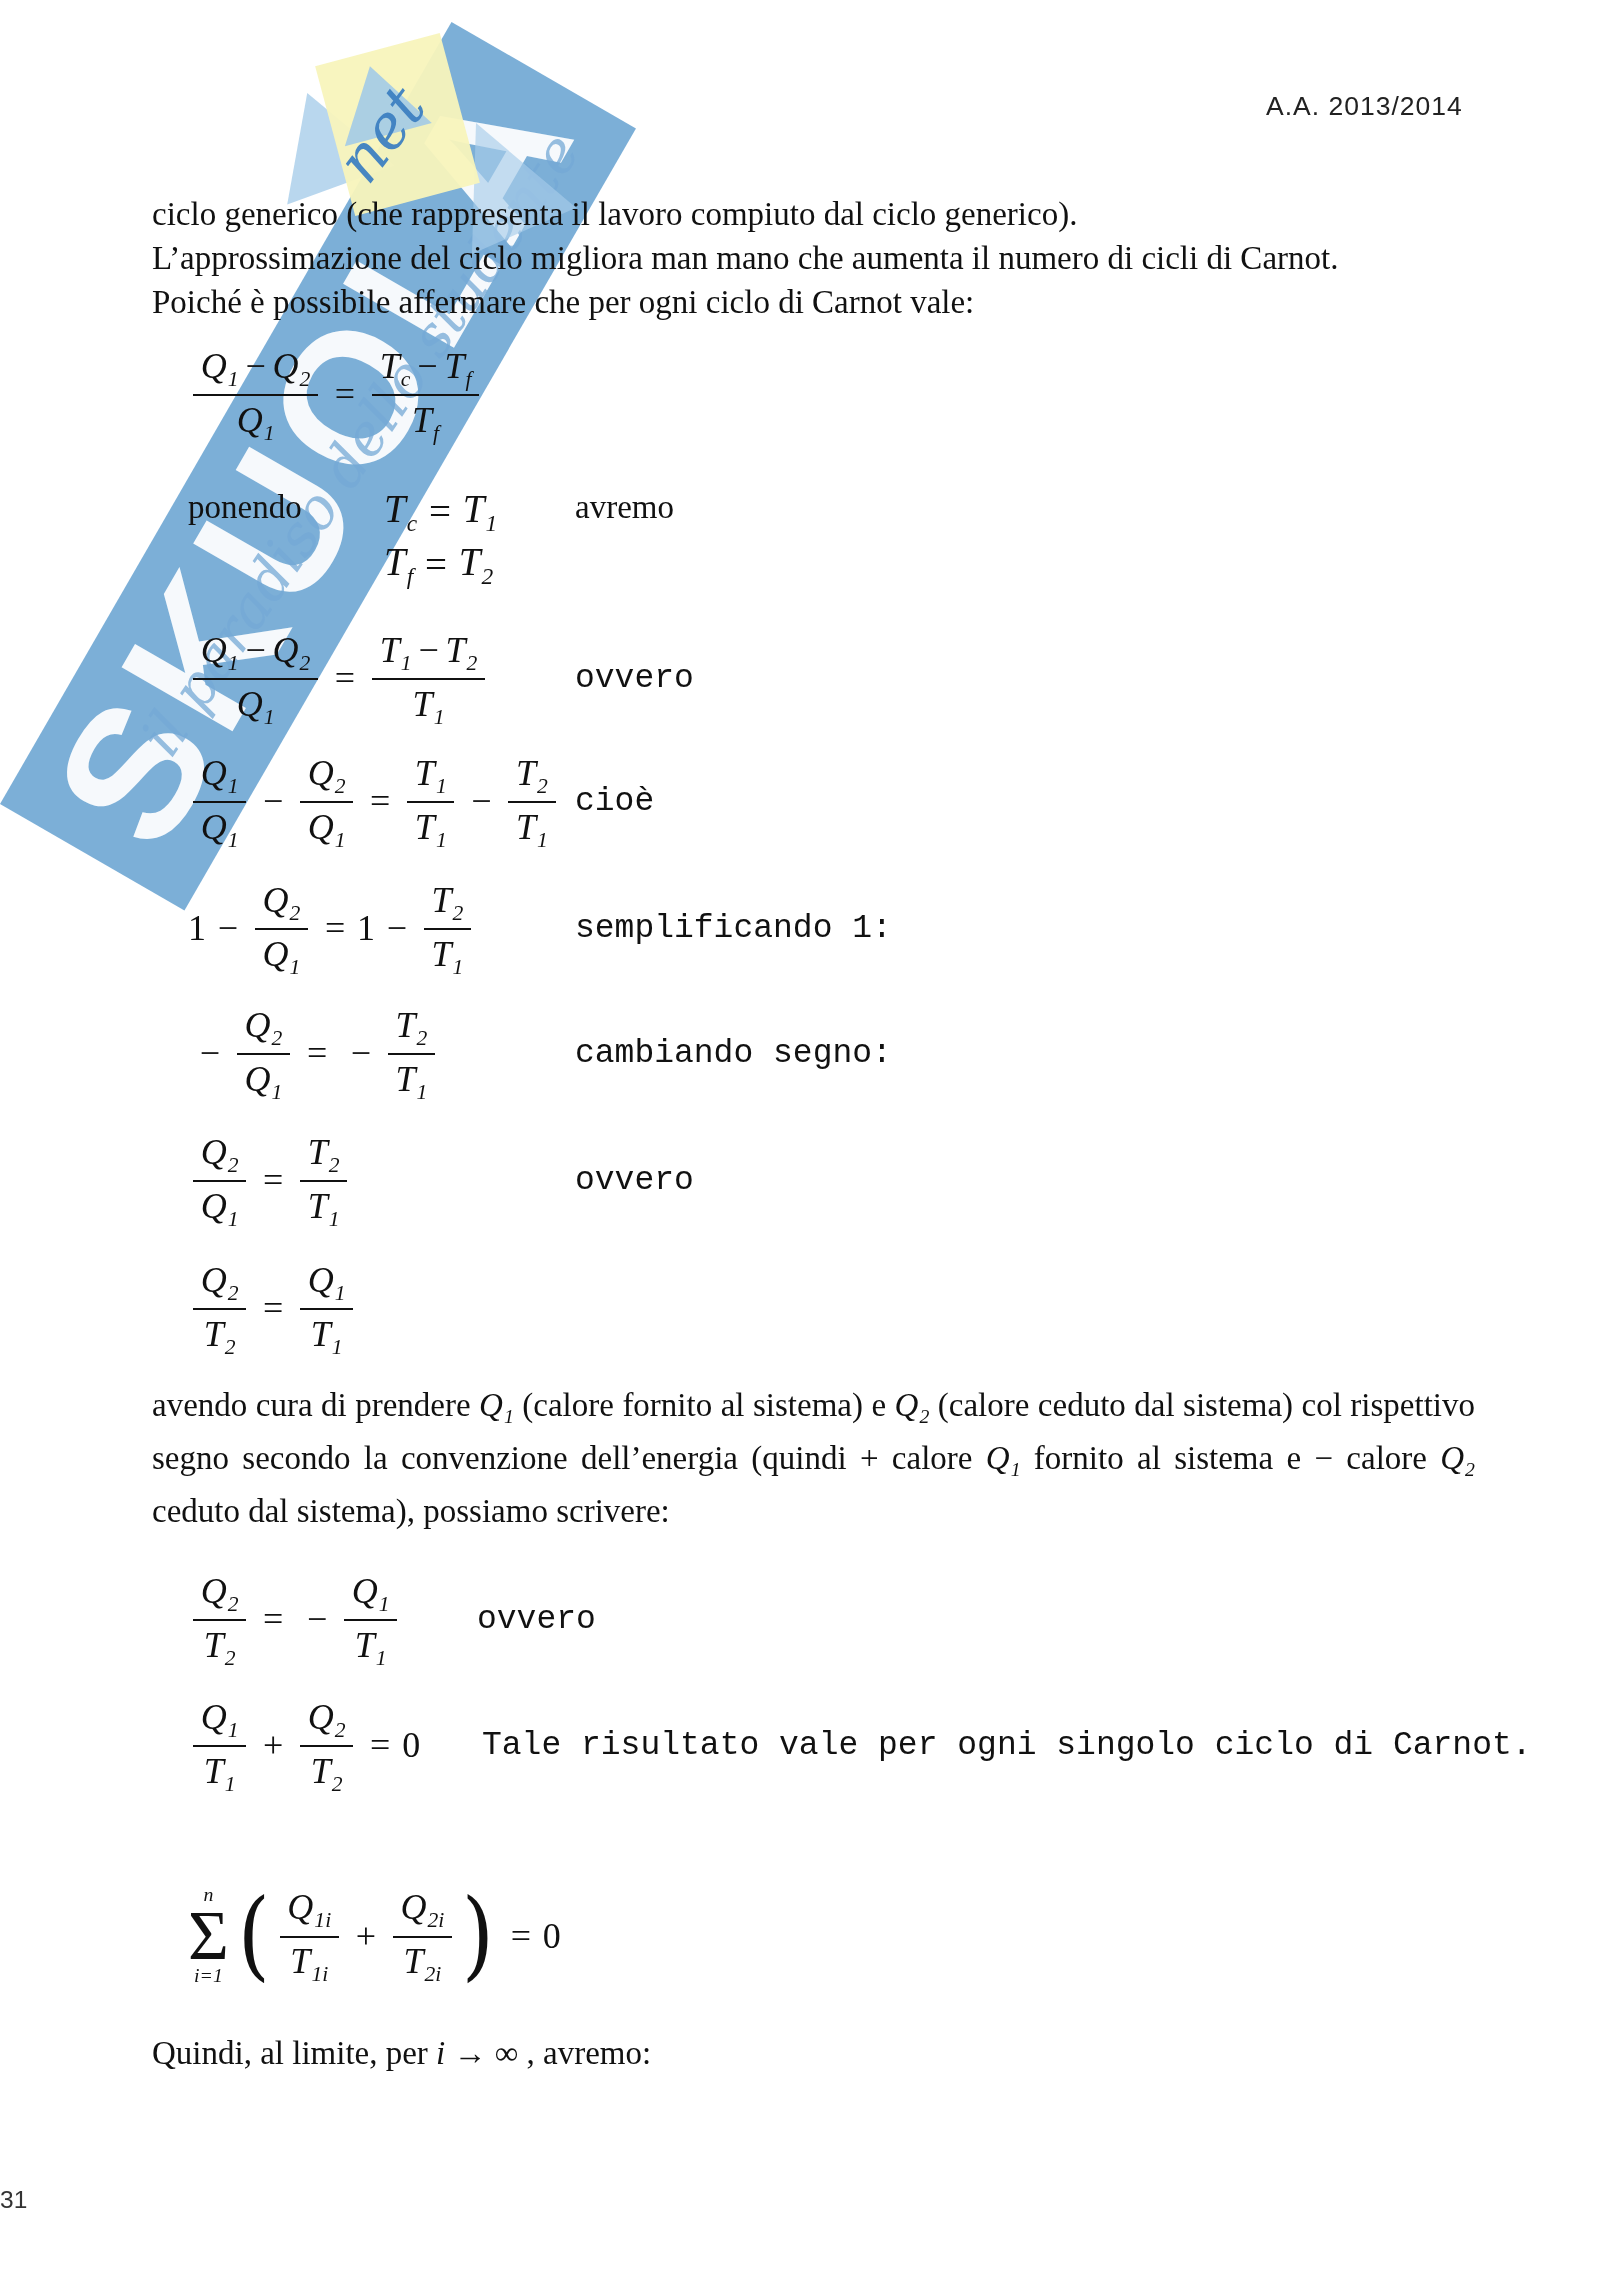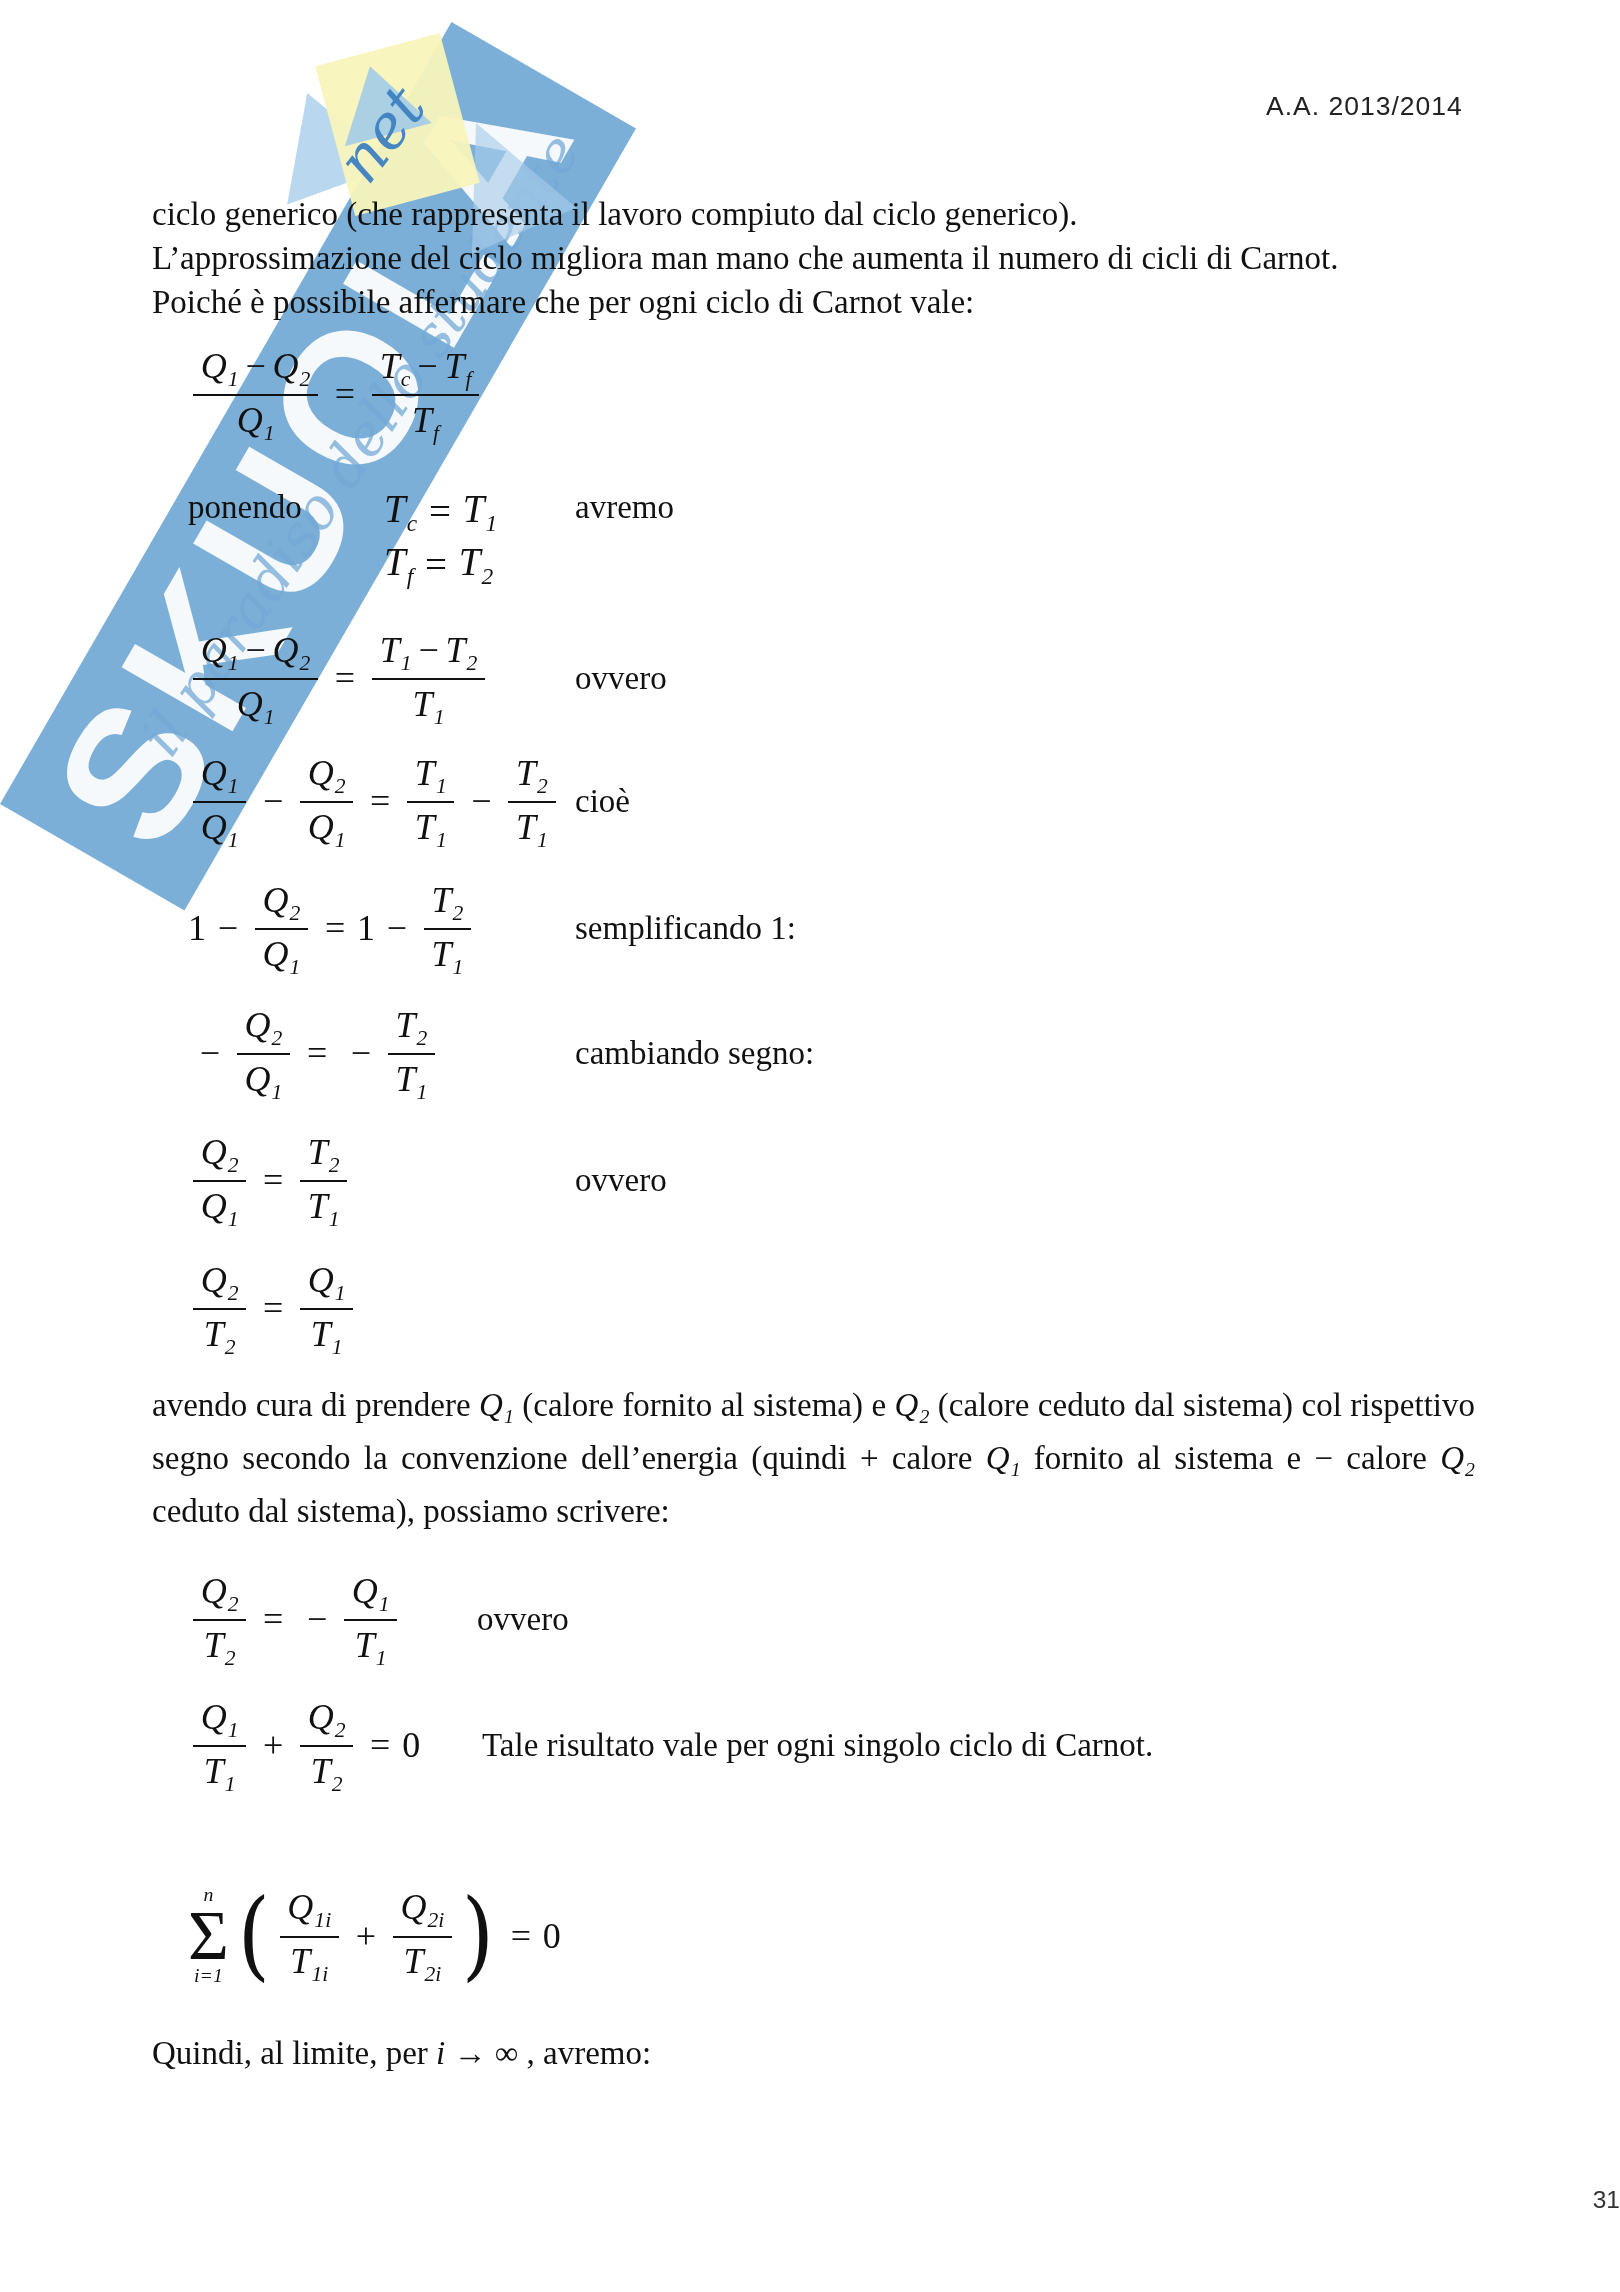--- a/index.html
+++ b/index.html
@@ -30,40 +30,40 @@
        letter-spacing:1px;white-space:nowrap;}
   .hdr.title{left:498px;top:71px;}
   .hdr.term{left:1266px;top:71px;margin-top:20px;}
   .para{position:absolute;left:152px;width:1323px;font-size:33px;line-height:44px;}
   .para.just{text-align:justify;line-height:42px;}
   .pline{white-space:nowrap;}
   .imath{font-style:italic;}
   
   .frow{position:absolute;left:152px;right:98px;display:flex;align-items:center;margin-left:36px;}
   .fexpr{font-size:36px;display:flex;align-items:center;white-space:nowrap;}
-  .fside{position:absolute;top:50%;transform:translateY(-50%);font-size:33px;white-space:nowrap;}
+  .fside{position:absolute;top:50%;transform:translateY(-50%);font-size:33px;white-space:nowrap;font-family:Liberation Mono, monospace;}
   .frac{display:inline-flex;flex-direction:column;align-items:center;margin:0 4.9px;}
   .fnum{display:block;border-bottom:2px solid #111;padding:2px 7.8px 2.9px;text-align:center;}
   .fden{display:block;padding-top:2.9px;text-align:center;}
   .mvar{font-style:italic;}
   .msub{font-size:0.6em;font-style:italic;vertical-align:-0.35em;margin-left:1px;}
   .mop{margin:0 11.8px;font-style:normal;}
   .fnum .mop,.fden .mop{margin:0 6.9px;}
   .mnum{font-style:normal;}
   .sum{display:inline-flex;flex-direction:column;align-items:center;line-height:1;margin-right:3.9px;}
   .sum-sup,.sum-sub{font-size:0.55em;font-style:italic;line-height:1.1;}
   .sigma{font-size:1.95em;line-height:0.85;font-style:normal;}
   .bparen{font-size:2.7em;font-weight:300;line-height:0.75;font-family:"DejaVu Serif",serif;
           font-style:normal;margin:0 2px;transform:scaleX(0.85);}
   .pgroup{display:inline-flex;align-items:center;}
   .ponendo-label{position:absolute;left:0;top:3.9px;font-size:33px;}
   .peqs{position:absolute;left:196px;top:0;}
   .peq{font-size:39px;display:flex;align-items:center;height:53px;}
   .pside{position:absolute;left:387px;top:3.9px;font-size:33px;}
-  .pageno{position:absolute;left:0;right:0;top:2186px;text-align:right;
+  .pageno{position:absolute;left:0;right:0;top:2186px;text-align:left;
           font-family:"Liberation Sans",sans-serif;font-size:24.5px;color:#333;}
 </style>
 </head>
 <body>
 
 <div class="page">
 
   <div class="watermark">
     <div class="wm-band">
       <span class="wm-brand">SKUOLA</span>

